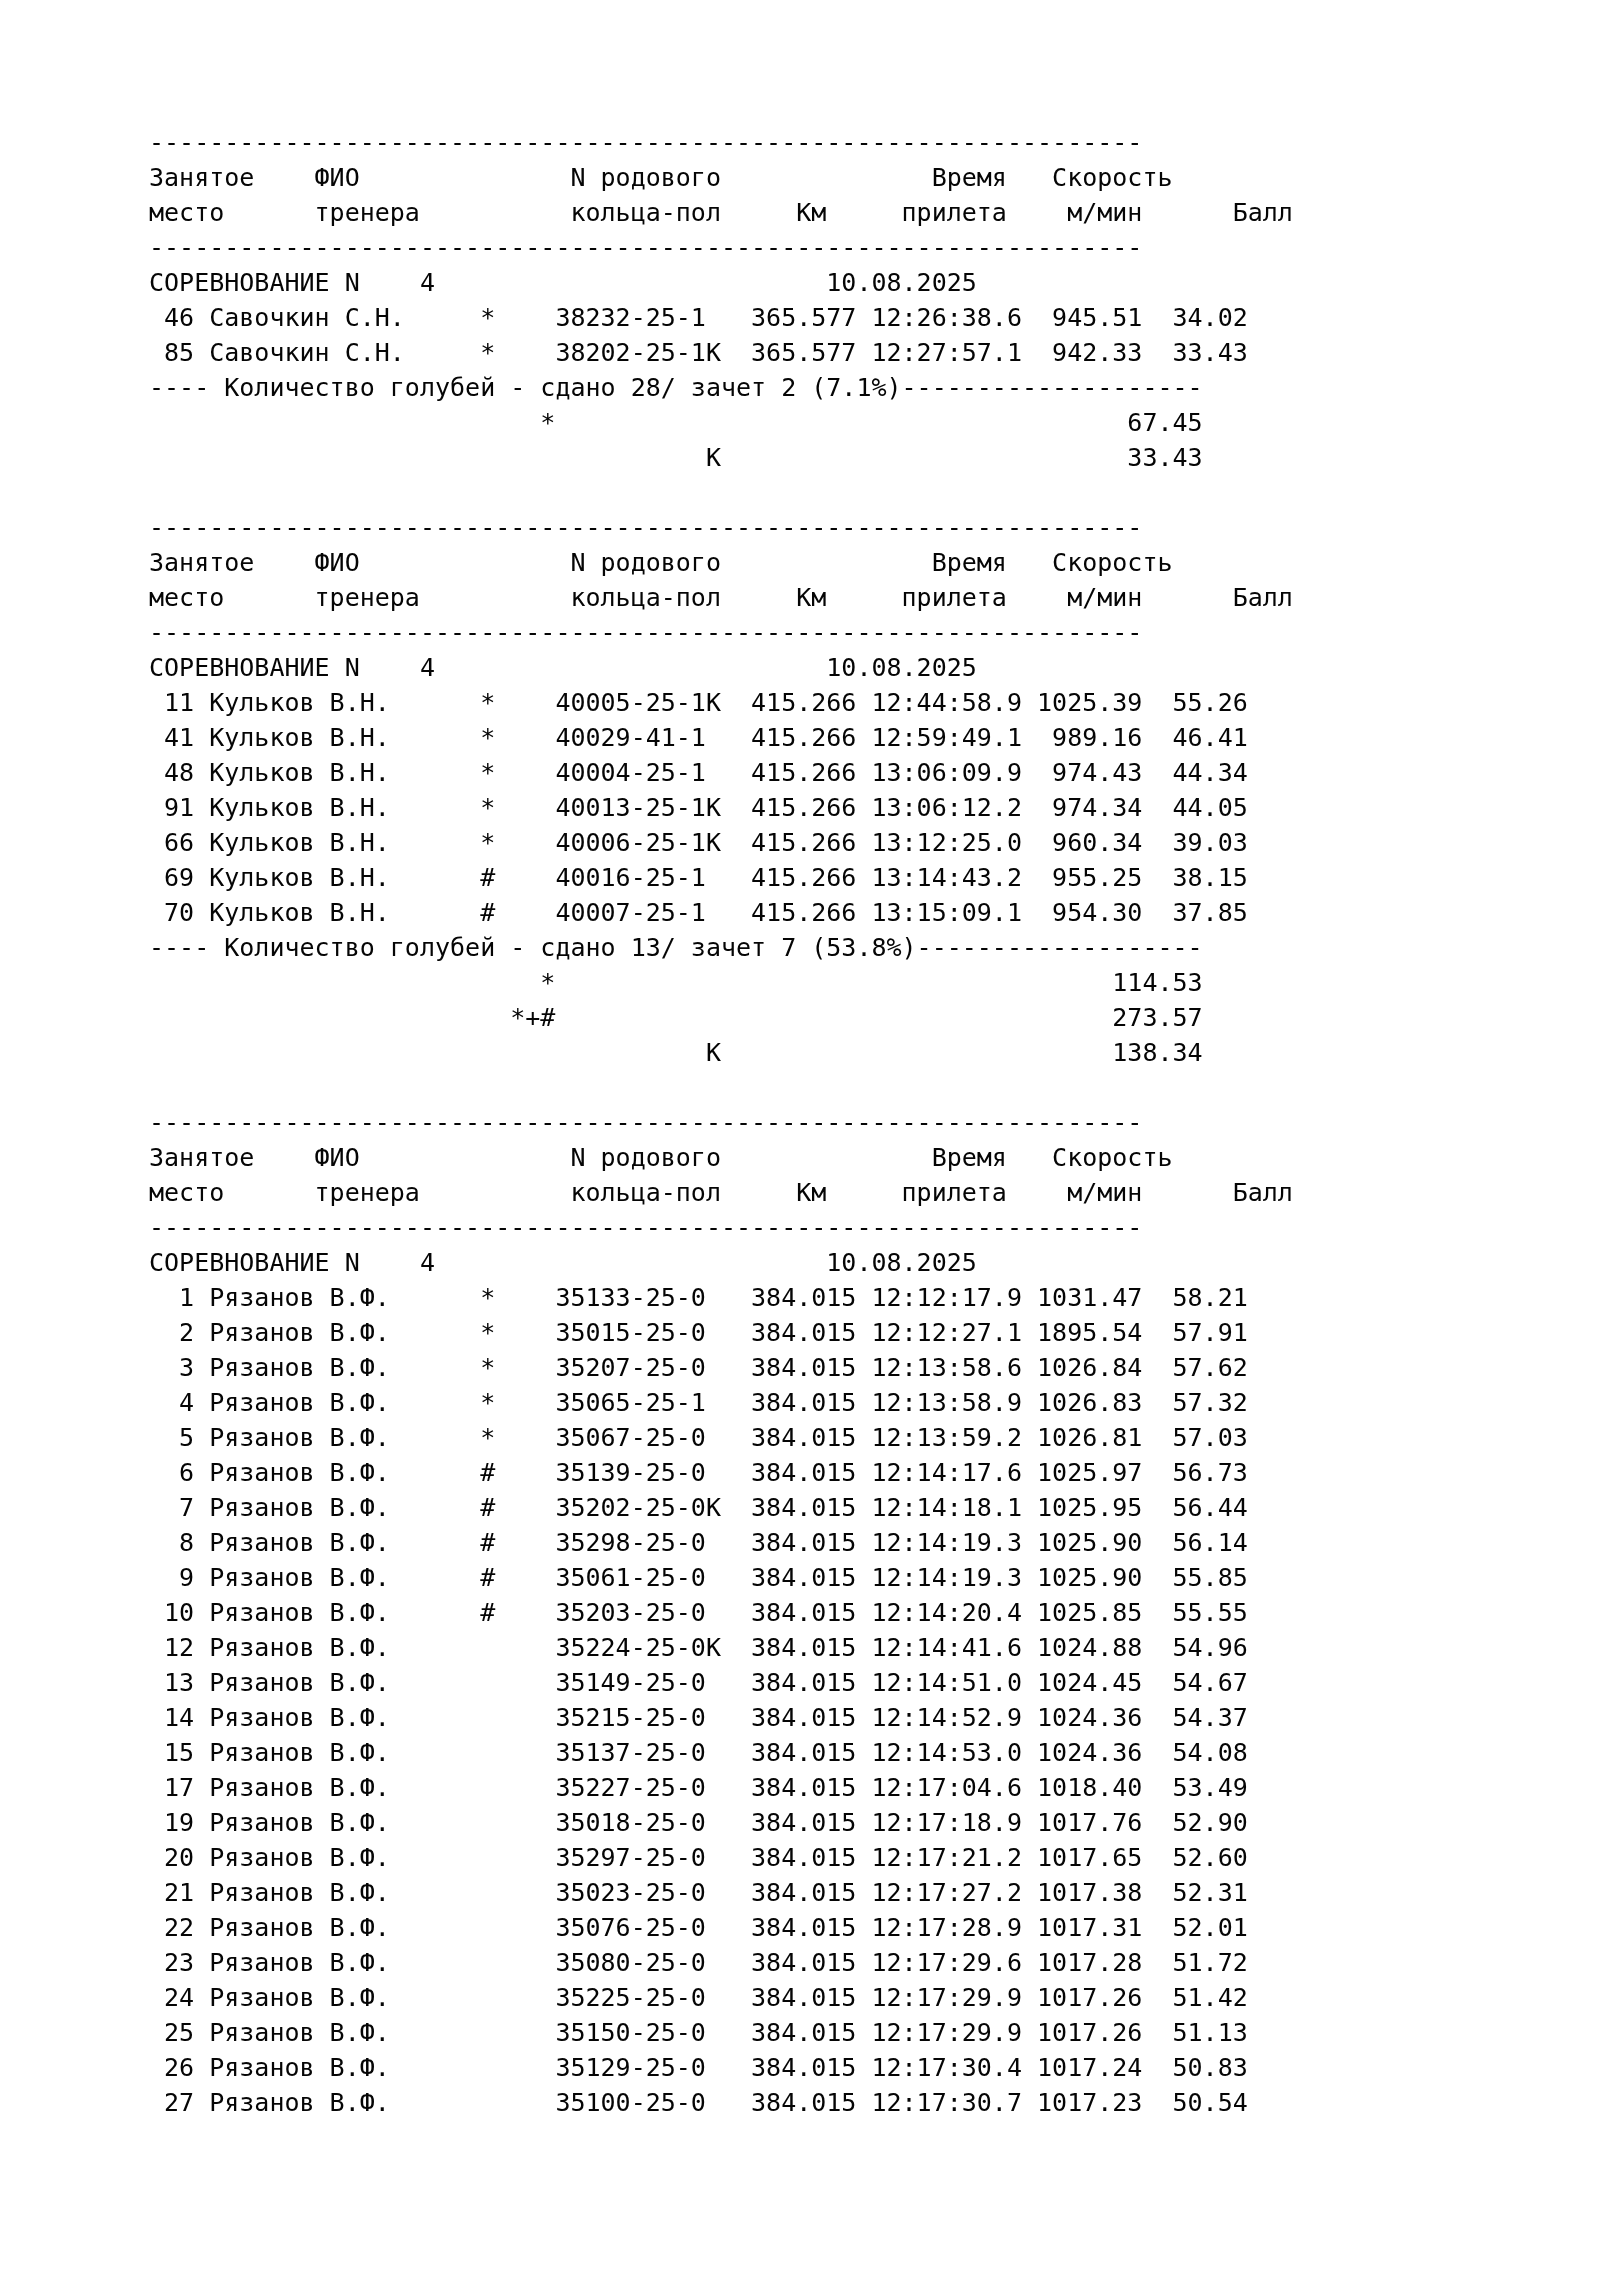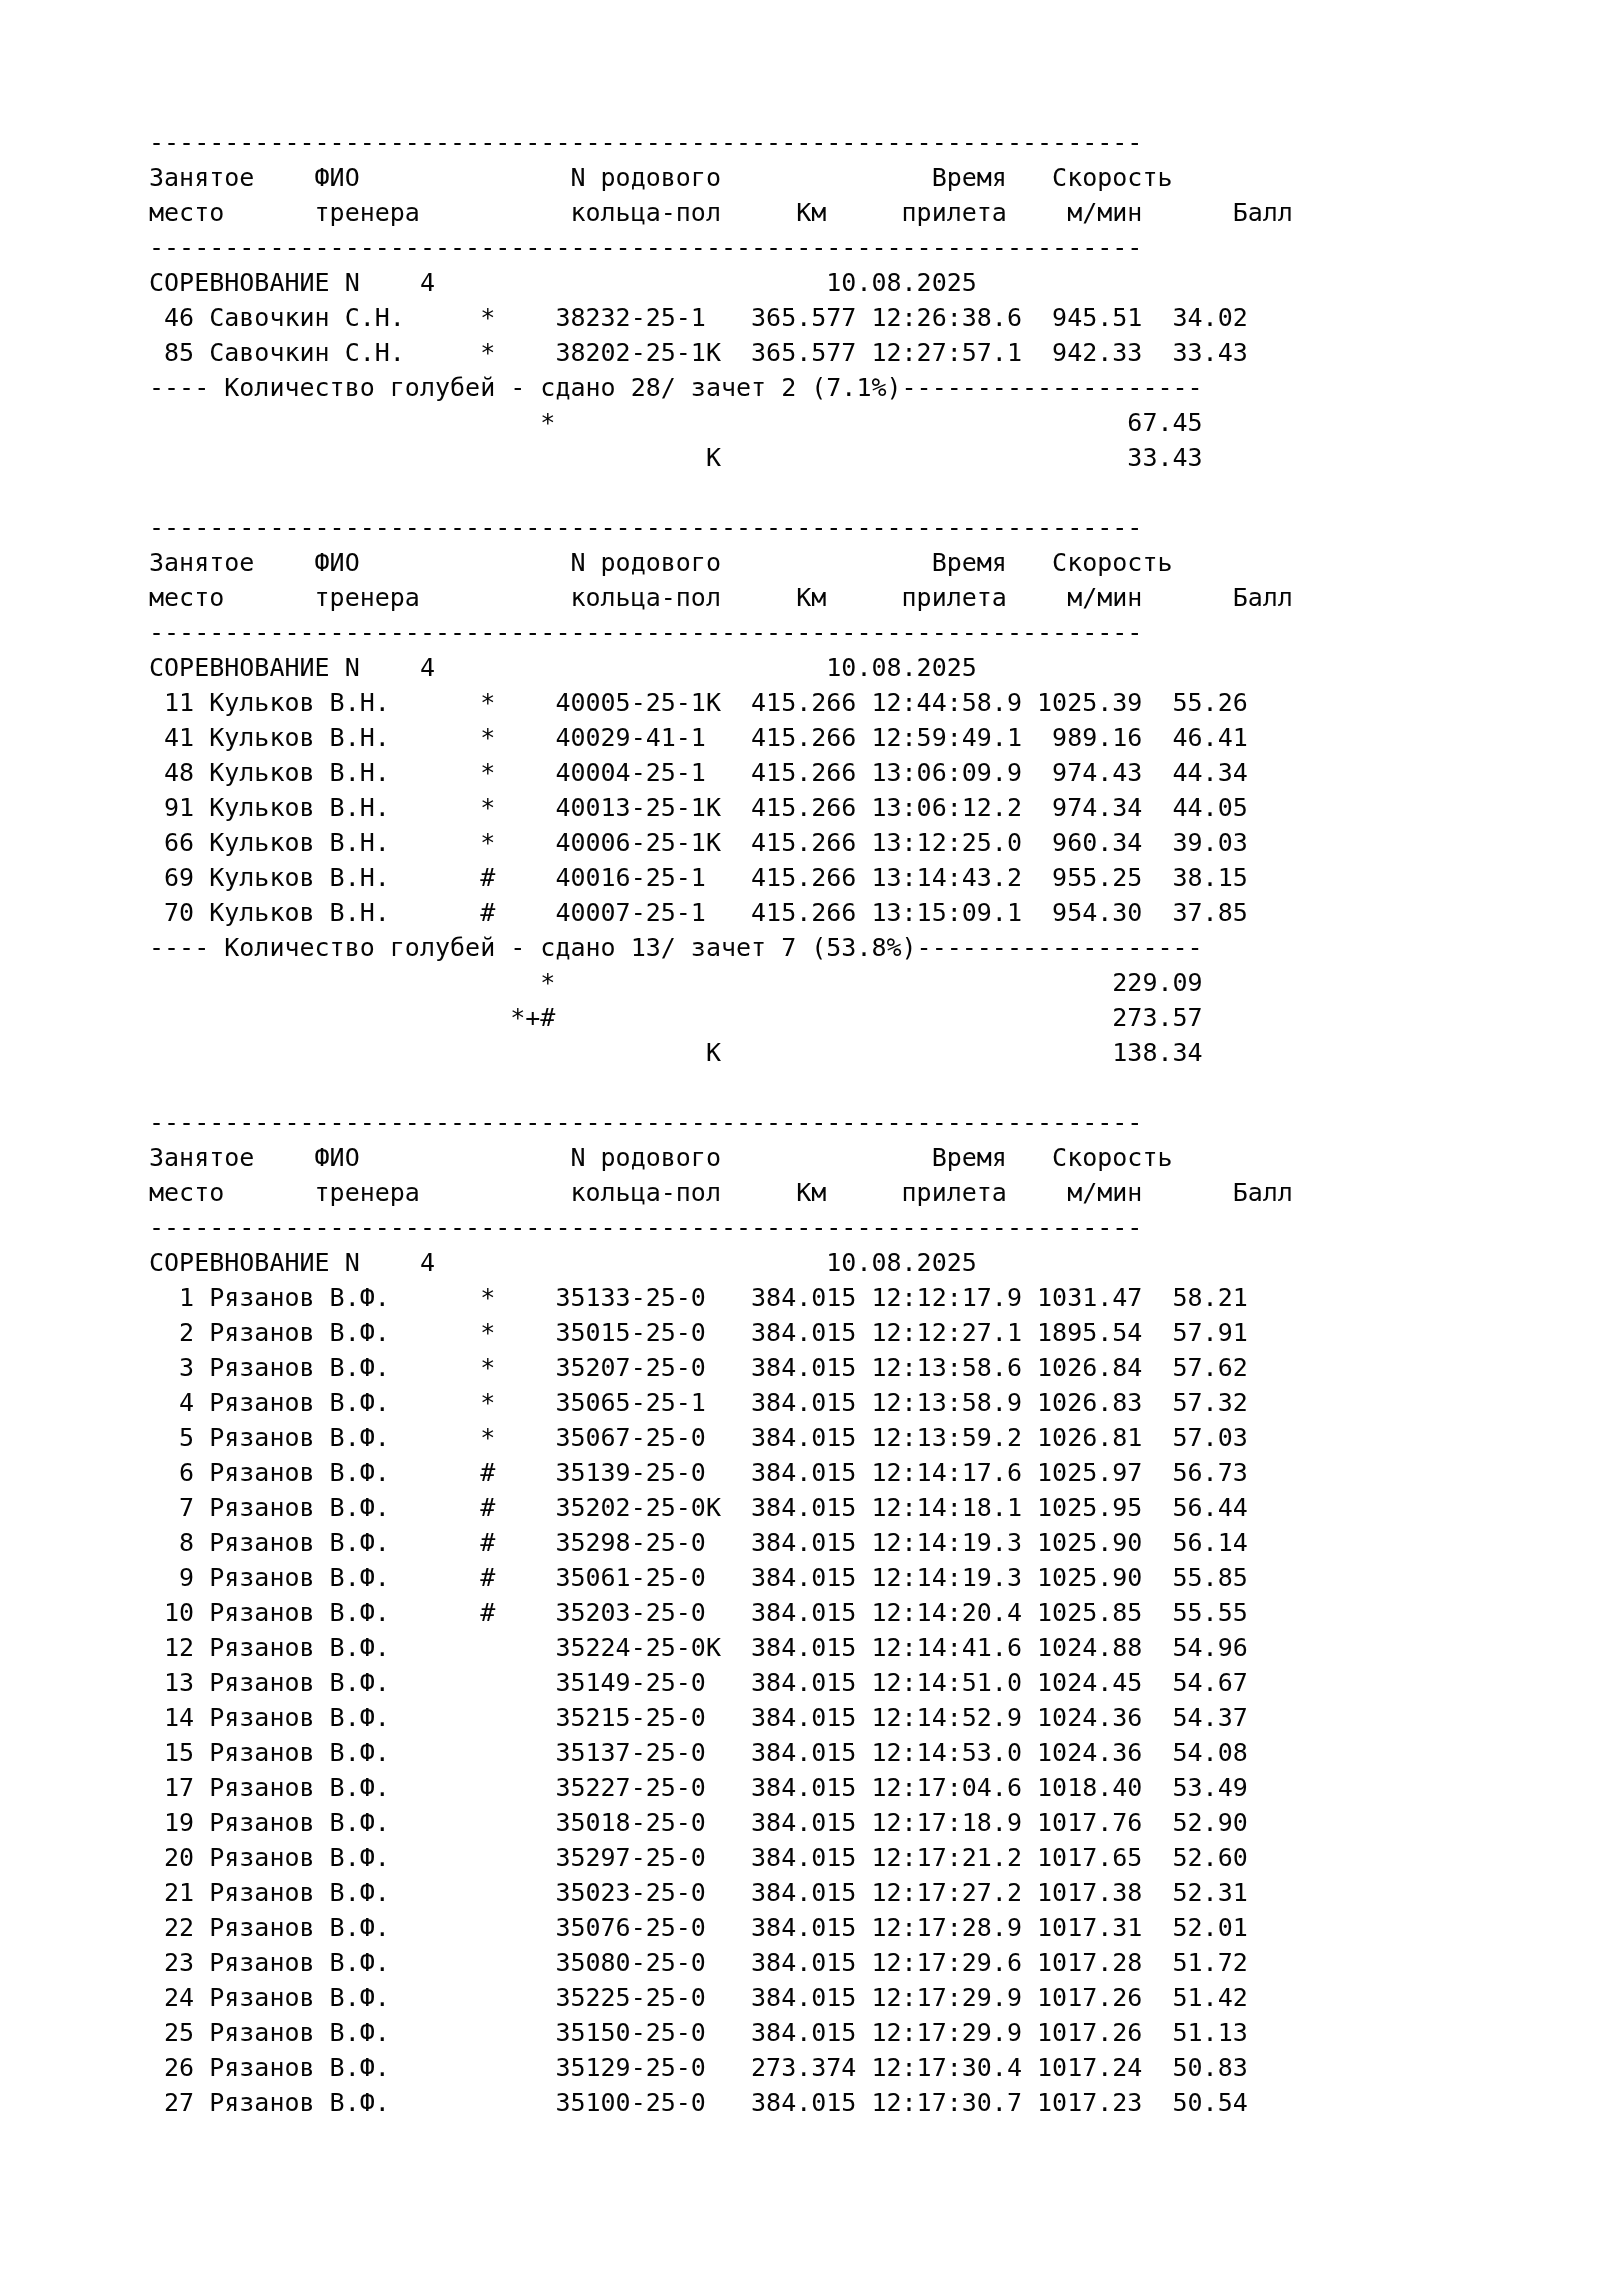--- a/index.html
+++ b/index.html
@@ -55,21 +55,21 @@
 <span>------------------------------------------------------------------</span>
 <span>СОРЕВНОВАНИЕ N    4                          10.08.2025</span>
 <span> 11 Кульков В.Н.      *    40005-25-1К  415.266 12:44:58.9 1025.39  55.26</span>
 <span> 41 Кульков В.Н.      *    40029-41-1   415.266 12:59:49.1  989.16  46.41</span>
 <span> 48 Кульков В.Н.      *    40004-25-1   415.266 13:06:09.9  974.43  44.34</span>
 <span> 91 Кульков В.Н.      *    40013-25-1К  415.266 13:06:12.2  974.34  44.05</span>
 <span> 66 Кульков В.Н.      *    40006-25-1К  415.266 13:12:25.0  960.34  39.03</span>
 <span> 69 Кульков В.Н.      #    40016-25-1   415.266 13:14:43.2  955.25  38.15</span>
 <span> 70 Кульков В.Н.      #    40007-25-1   415.266 13:15:09.1  954.30  37.85</span>
 <span>---- Количество голубей - сдано 13/ зачет 7 (53.8%)-------------------</span>
-<span>                          *                                     229.09</span>
+<span>                          *                                     114.53</span>
 <span>                        *+#                                     273.57</span>
 <span>                                     К                          138.34</span></span><span class="gap"></span><span class="block"><span>------------------------------------------------------------------</span>
 <span>Занятое    ФИО              N родового              Время   Скорость</span>
 <span>место      тренера          кольца-пол     Км     прилета    м/мин      Балл</span>
 <span>------------------------------------------------------------------</span>
 <span>СОРЕВНОВАНИЕ N    4                          10.08.2025</span>
 <span>  1 Рязанов В.Ф.      *    35133-25-0   384.015 12:12:17.9 1031.47  58.21</span>
 <span>  2 Рязанов В.Ф.      *    35015-25-0   384.015 12:12:27.1 1895.54  57.91</span>
 <span>  3 Рязанов В.Ф.      *    35207-25-0   384.015 12:13:58.6 1026.84  57.62</span>
 <span>  4 Рязанов В.Ф.      *    35065-25-1   384.015 12:13:58.9 1026.83  57.32</span>
@@ -84,17 +84,17 @@
 <span> 14 Рязанов В.Ф.           35215-25-0   384.015 12:14:52.9 1024.36  54.37</span>
 <span> 15 Рязанов В.Ф.           35137-25-0   384.015 12:14:53.0 1024.36  54.08</span>
 <span> 17 Рязанов В.Ф.           35227-25-0   384.015 12:17:04.6 1018.40  53.49</span>
 <span> 19 Рязанов В.Ф.           35018-25-0   384.015 12:17:18.9 1017.76  52.90</span>
 <span> 20 Рязанов В.Ф.           35297-25-0   384.015 12:17:21.2 1017.65  52.60</span>
 <span> 21 Рязанов В.Ф.           35023-25-0   384.015 12:17:27.2 1017.38  52.31</span>
 <span> 22 Рязанов В.Ф.           35076-25-0   384.015 12:17:28.9 1017.31  52.01</span>
 <span> 23 Рязанов В.Ф.           35080-25-0   384.015 12:17:29.6 1017.28  51.72</span>
 <span> 24 Рязанов В.Ф.           35225-25-0   384.015 12:17:29.9 1017.26  51.42</span>
 <span> 25 Рязанов В.Ф.           35150-25-0   384.015 12:17:29.9 1017.26  51.13</span>
-<span> 26 Рязанов В.Ф.           35129-25-0   273.374 12:17:30.4 1017.24  50.83</span>
+<span> 26 Рязанов В.Ф.           35129-25-0   384.015 12:17:30.4 1017.24  50.83</span>
 <span> 27 Рязанов В.Ф.           35100-25-0   384.015 12:17:30.7 1017.23  50.54</span></span></pre>
 
 </div>
 
 
 </body></html>

